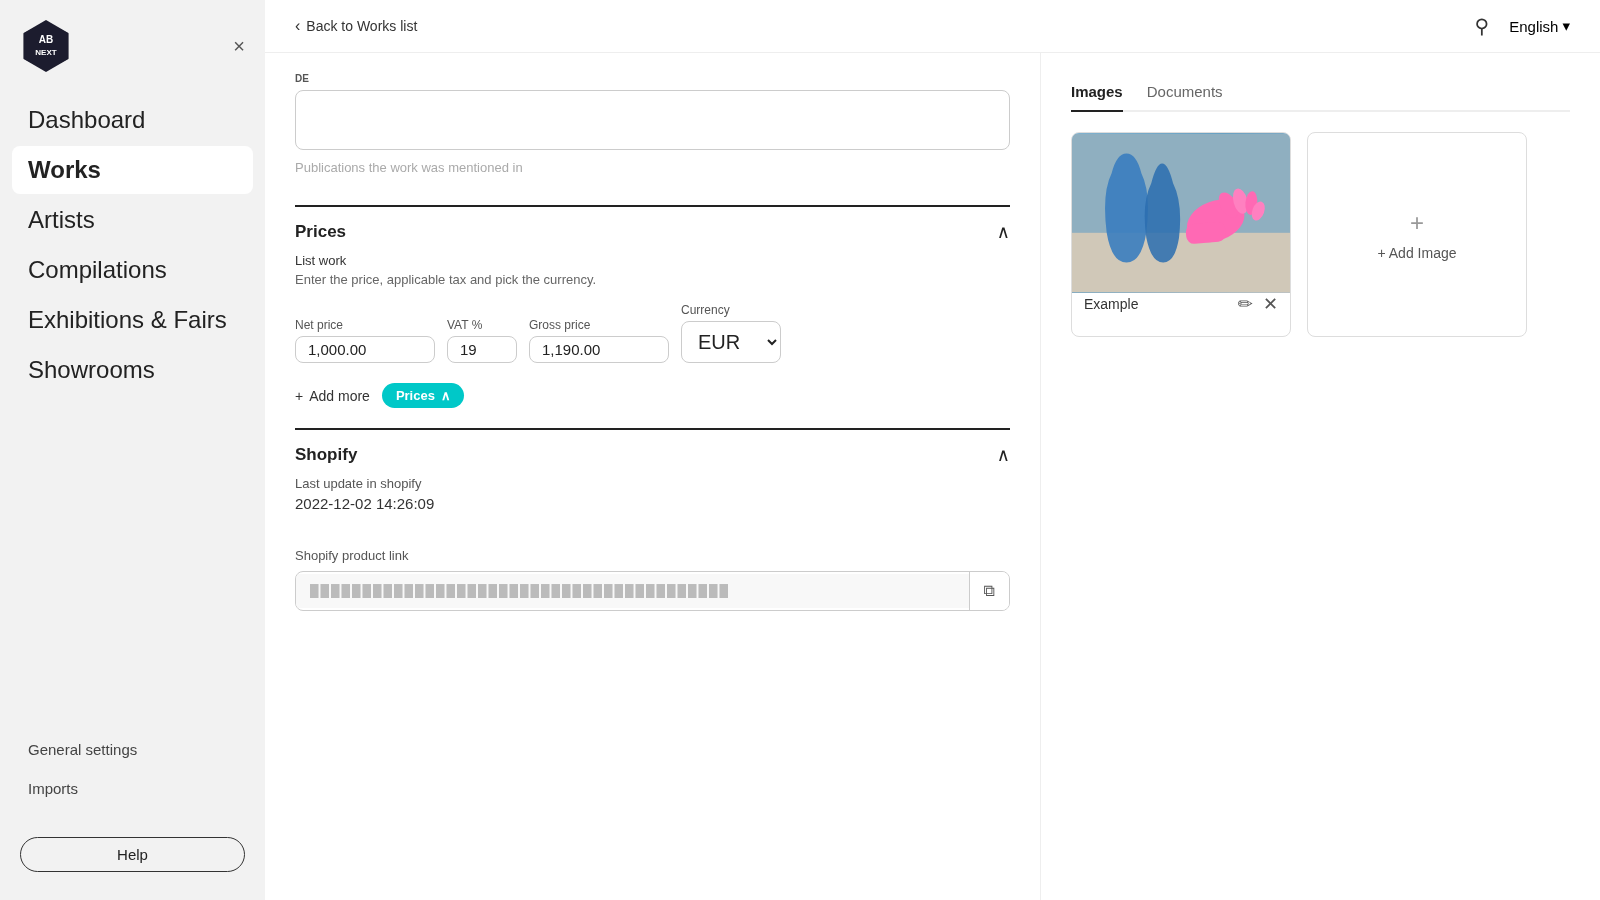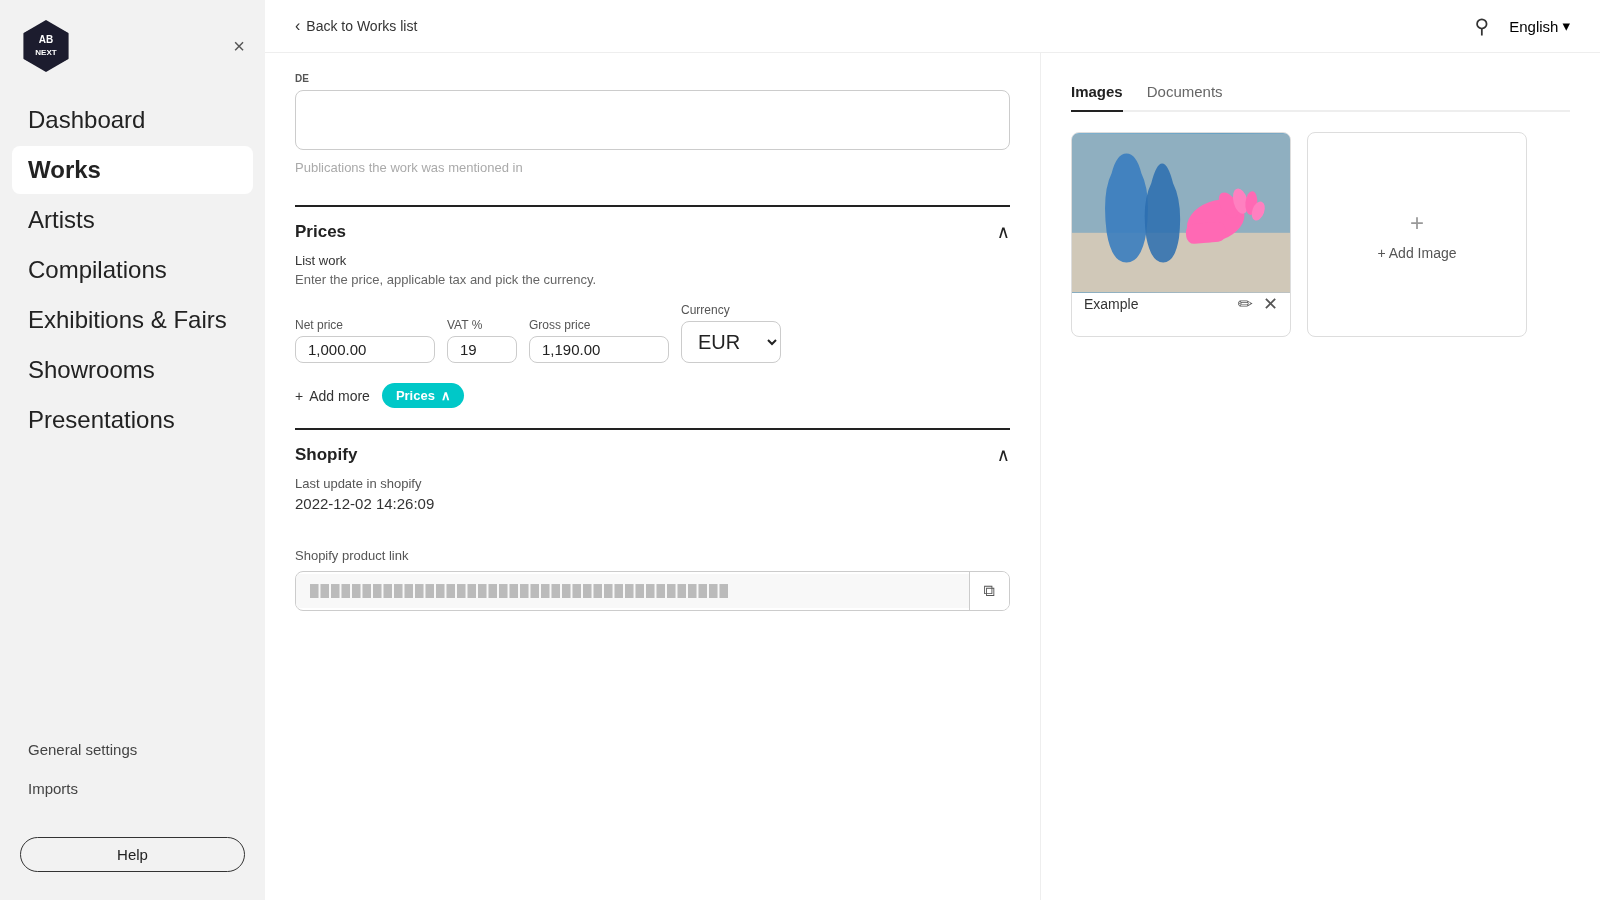--- a/index.html
+++ b/index.html
@@ -423,21 +423,20 @@
     <button class="close-btn">×</button>
   </div>
 
   <nav class="nav-items">
     <a class="nav-item">Dashboard</a>
     <a class="nav-item active">Works</a>
     <a class="nav-item">Artists</a>
     <a class="nav-item">Compilations</a>
     <a class="nav-item">Exhibitions &amp; Fairs</a>
     <a class="nav-item">Showrooms</a>
-    <a class="nav-item">Presentations</a>
   </nav>
 
   <div class="nav-bottom">
     <a class="nav-item">General settings</a>
     <a class="nav-item">Imports</a>
   </div>
 
   <button class="help-btn">Help</button>
 </aside>
 

